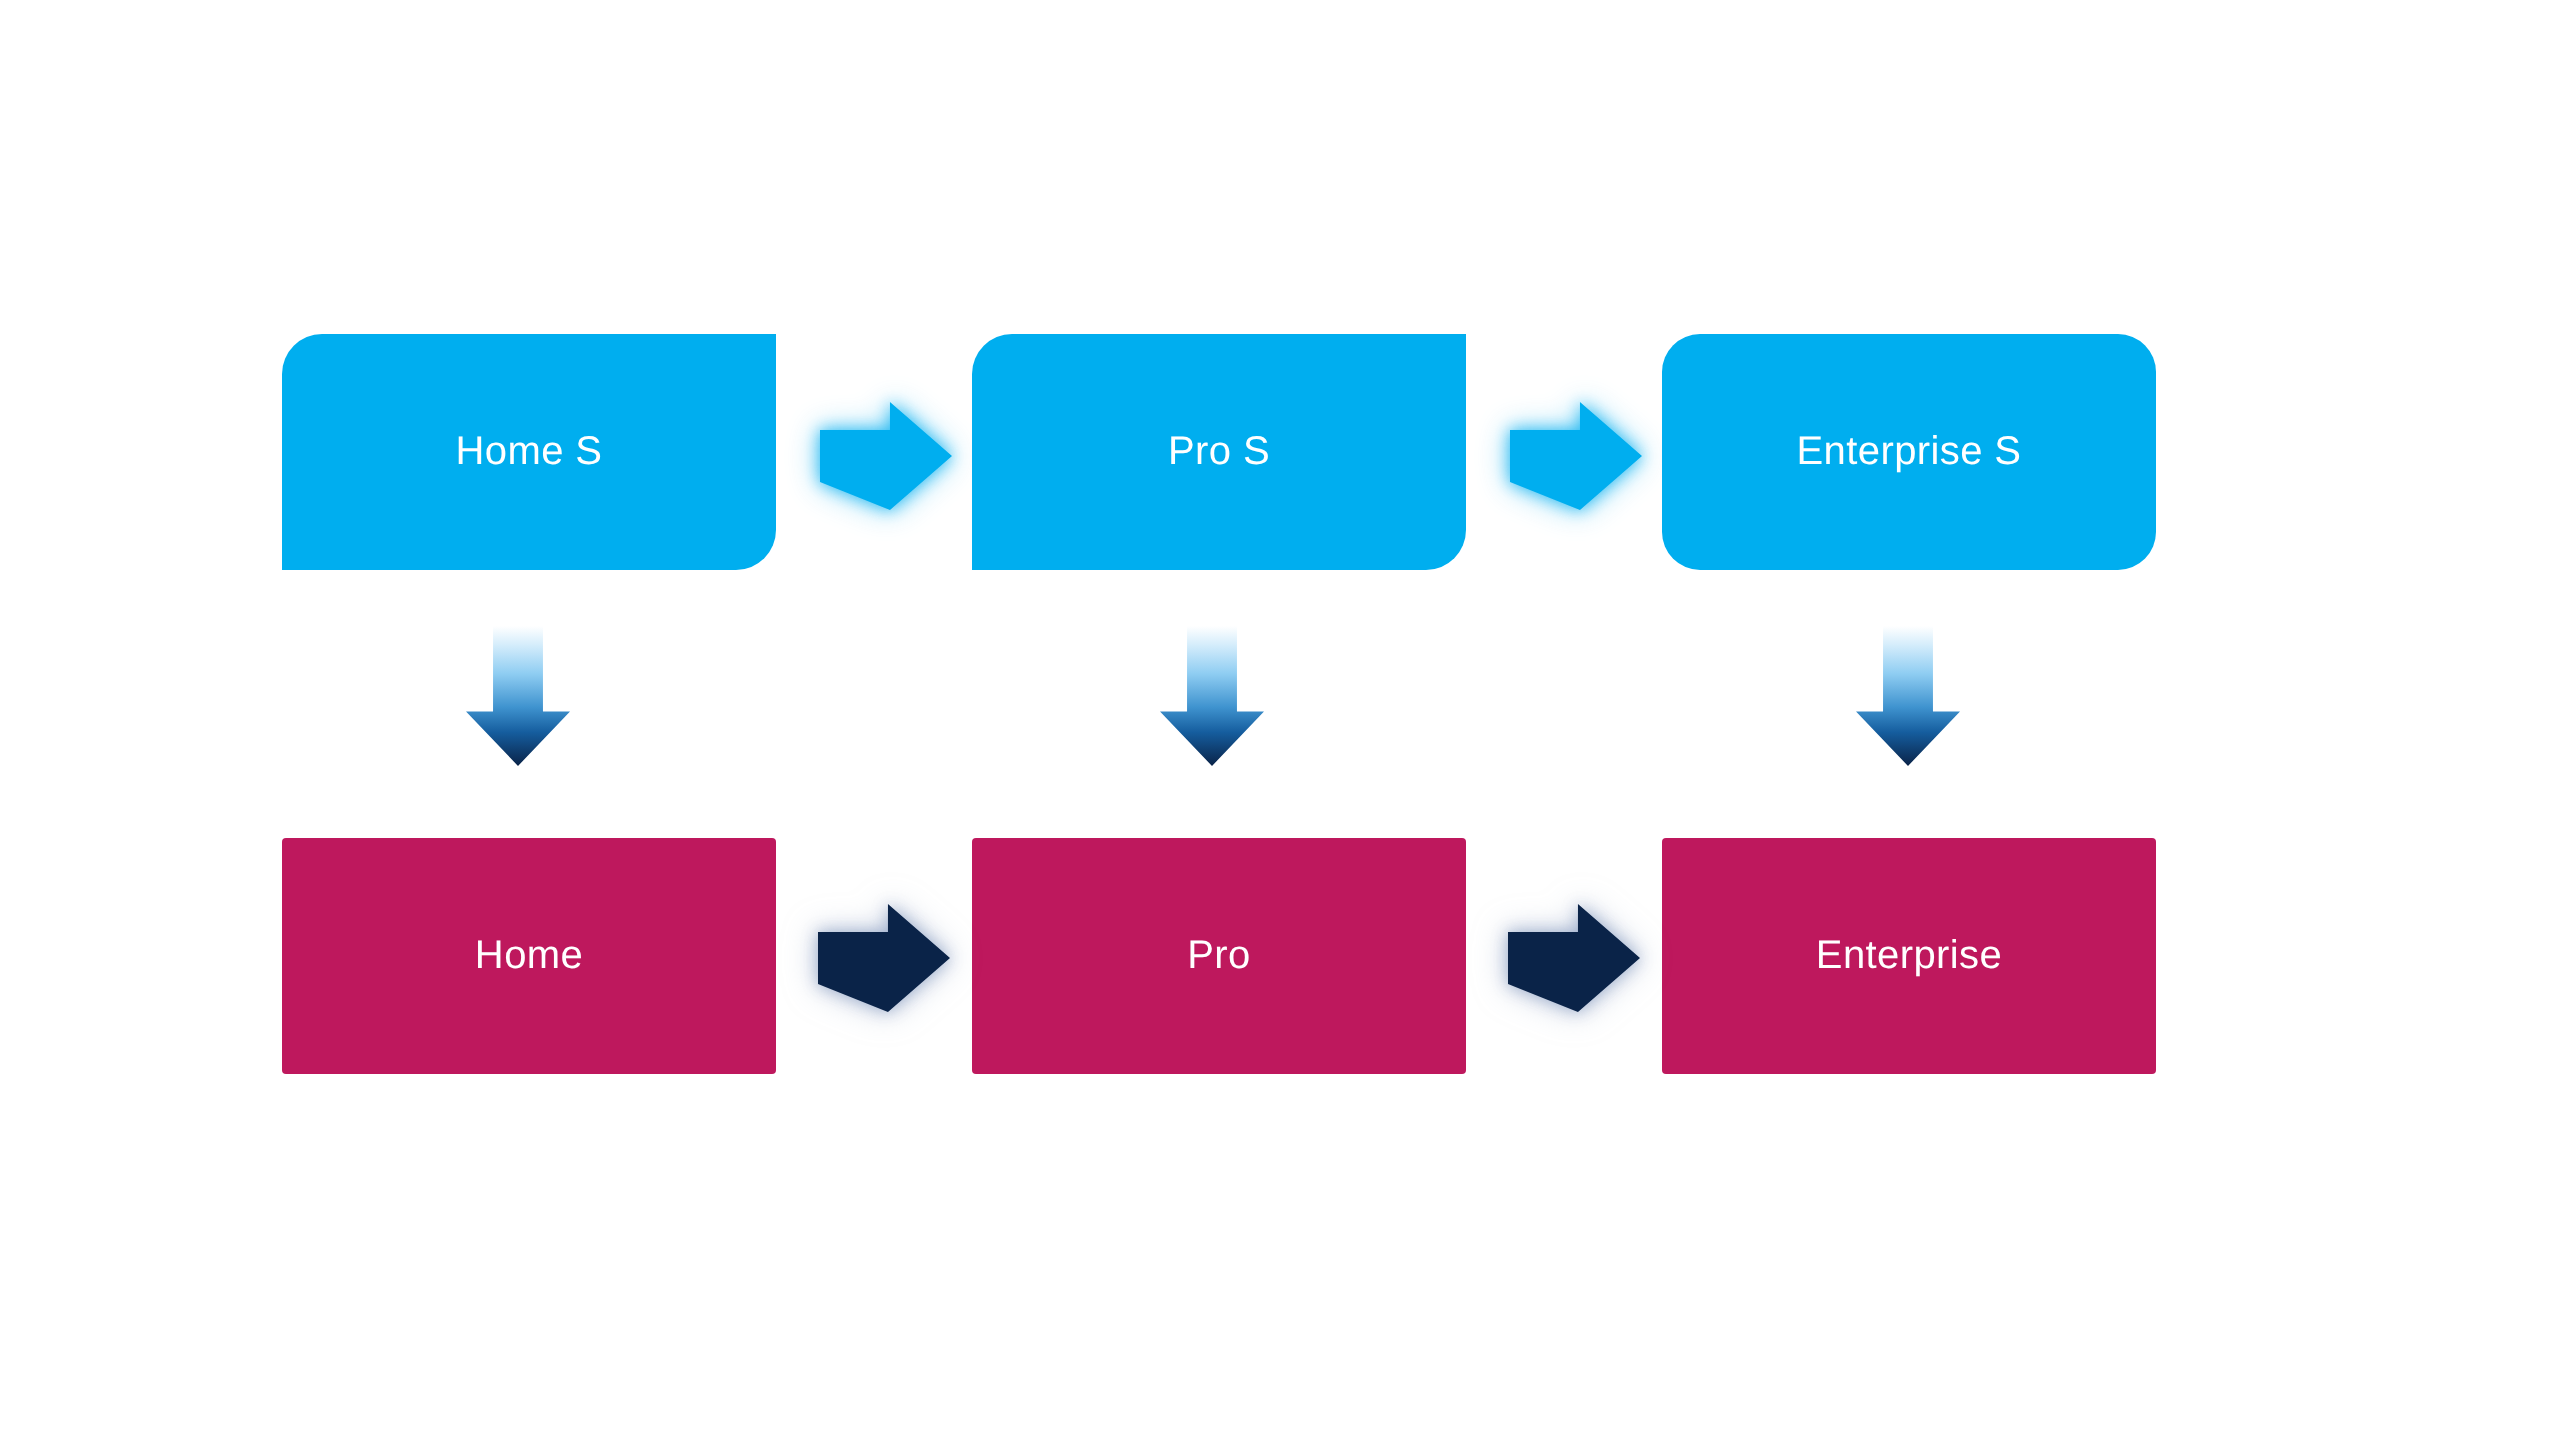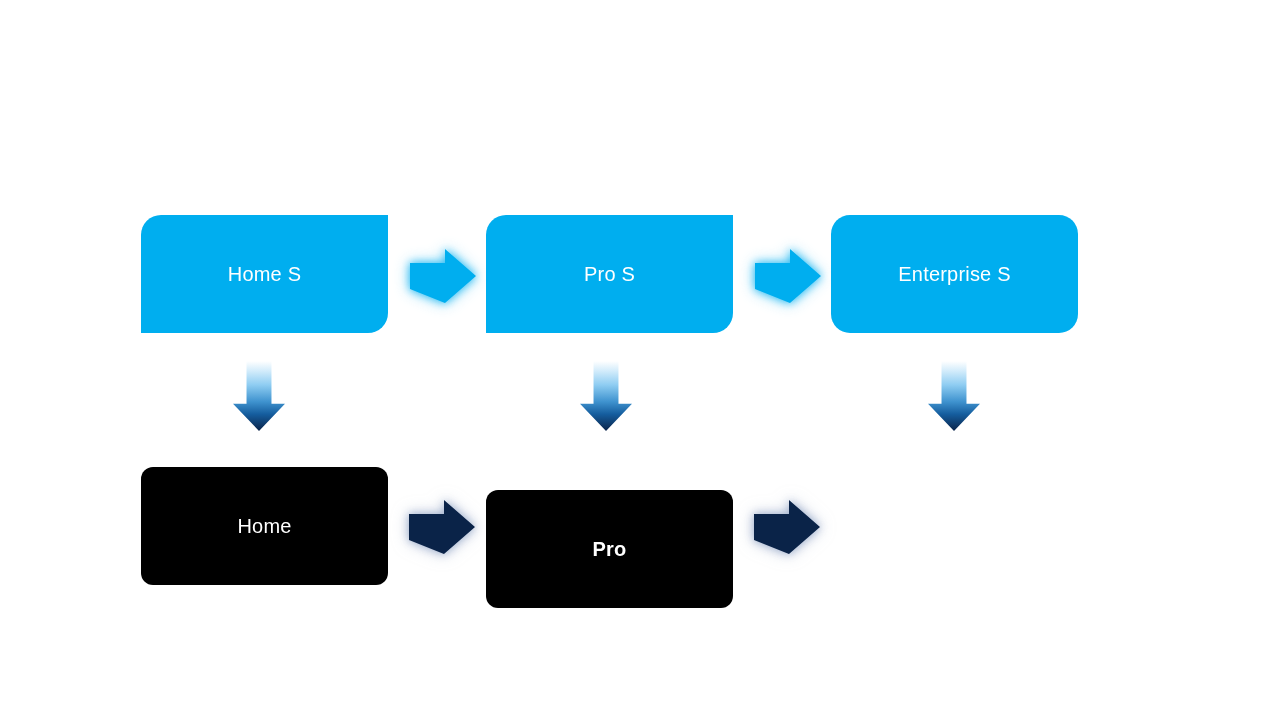--- a/index.html
+++ b/index.html
@@ -7,43 +7,42 @@
     padding:0;
     background:#ffffff;
     font-family:"Liberation Sans", sans-serif;
   }
   .canvas{
     position:relative;
     width:1280px;
     height:656px;
     background:#ffffff;
     overflow:hidden;
-    margin-top:48px;
   }
   .node{
     position:absolute;
     width:247px;
     height:118px;
     display:flex;
     align-items:center;
     justify-content:center;
   }
   .node .label{
     color:#ffffff;
     font-size:20px;
     letter-spacing:.2px;
     text-align:center;
   }
   .node.light{
     background:#00AEEF;
     border-radius:20px 0 20px 0;
   }
   .node.dark{
-    background:#000000;
-    border-radius:12px;
+    background:#be185d;
+    border-radius:2px;
   }
   .harrow{
     position:absolute;
     width:66px;
     height:54px;
   }
   .harrow .shape{
     width:100%;
     height:100%;
     clip-path:polygon(0 26%, 53% 26%, 53% 0, 100% 50%, 53% 100%, 0 74%);
@@ -88,24 +87,27 @@
   </div>
 
   <div class="node light" style="left:831px; top:167px;border-radius:19px;">
     <span class="label">Enterprise S</span>
   </div>
 
   <div class="node dark" style="left:141px; top:419px;">
     <span class="label">Home</span>
   </div>
 
-  <div class="node dark" style="left:486px; top:442px;font-weight:bold;">
+  <div class="node dark" style="left:486px; top:419px;">
     <span class="label">Pro</span>
   </div>
 
+  <div class="node dark" style="left:831px; top:419px;">
+    <span class="label">Enterprise</span>
+  </div>
 
   <div class="harrow light" style="left:410px; top:201px;">
     <div class="shape"></div>
   </div>
 
   <div class="harrow light" style="left:755px; top:201px;">
     <div class="shape"></div>
   </div>
 
   <div class="harrow dark" style="left:409px; top:452px;">

